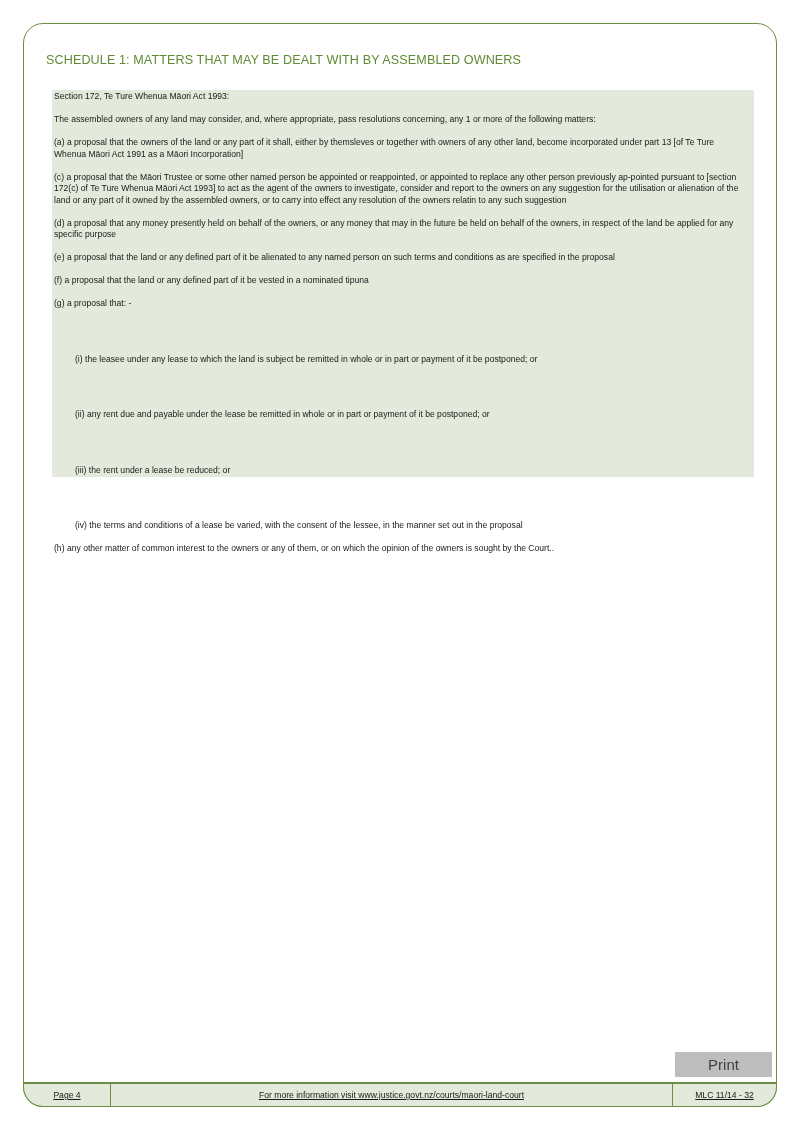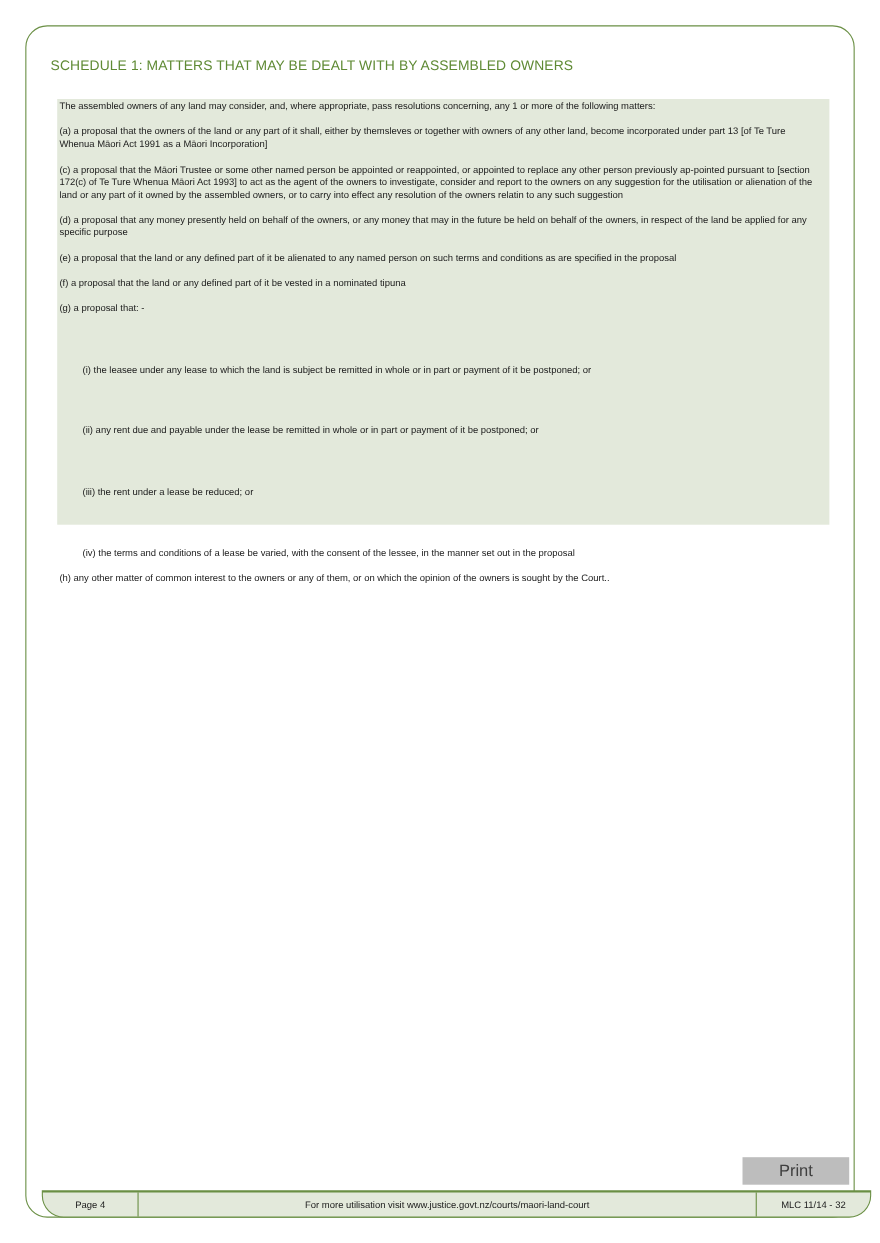--- a/index.html
+++ b/index.html
@@ -68,34 +68,35 @@
       color: #404040;
       font-family: "Liberation Sans", sans-serif;
       font-size: 15px;
       display: flex;
       align-items: center;
       justify-content: center;
       cursor: pointer;
     }
     .footer {
       position: absolute;
-      left: 38px;
+      left: 23px;
       top: 1082px;
       width: 754px;
       height: 25px;
       background: #e3e9db;
       border-top: 2px solid #6a8f44;
       border-bottom: 1.5px solid #6a8f44;
       border-left: 1.5px solid #6a8f44;
       border-right: 1.5px solid #6a8f44;
       border-bottom-left-radius: 20px;
       border-bottom-right-radius: 20px;
       display: flex;
       font-size: 8.6px;
       color: #1a1a1a;
+      text-decoration: underline;
     }
     .footer .cell {
       display: flex;
       align-items: center;
       justify-content: center;
       height: 100%;
     }
     .footer .cell-page {
       width: 87px;
       border-right: 1px solid #6a8f44;
@@ -111,35 +112,36 @@
 </head>
 <body>
 
 <div class="page">
 
   <div class="frame"></div>
 
   <div class="heading">SCHEDULE 1: MATTERS THAT MAY BE DEALT WITH BY ASSEMBLED OWNERS</div>
 
   <div class="content-box">
+    <p>Section 172, Te Ture Whenua Māori Act 1993:</p>
     <p>The assembled owners of any land may consider, and, where appropriate, pass resolutions concerning, any 1 or more of the following matters:</p>
     <p>(a) a proposal that the owners of the land or any part of it shall, either by themsleves or together with owners of any other land, become incorporated under part 13 [of Te Ture Whenua Māori Act 1991 as a Māori Incorporation]</p>
     <p>(c) a proposal that the Māori Trustee or some other named person be appointed or reappointed, or appointed to replace any other person previously ap-pointed pursuant to [section 172(c) of Te Ture Whenua Māori Act 1993] to act as the agent of the owners to investigate, consider and report to the owners on any suggestion for the utilisation or alienation of the land or any part of it owned by the assembled owners, or to carry into effect any resolution of the owners relatin to any such suggestion</p>
     <p>(d) a proposal that any money presently held on behalf of the owners, or any money that may in the future be held on behalf of the owners, in respect of the land be applied for any specific purpose</p>
     <p>(e) a proposal that the land or any defined part of it be alienated to any named person on such terms and conditions as are specified in the proposal</p>
     <p>(f) a proposal that the land or any defined part of it be vested in a nominated tipuna</p>
     <p>(g) a proposal that: -</p>
     <p class="indent">(i) the leasee under any lease to which the land is subject be remitted in whole or in part or payment of it be postponed; or</p>
     <p class="indent">(ii) any rent due and payable under the lease be remitted in whole or in part or payment of it be postponed; or</p>
     <p class="indent">(iii) the rent under a lease be reduced; or</p>
     <p class="indent">(iv) the terms and conditions of a lease be varied, with the consent of the lessee, in the manner set out in the proposal</p>
     <p class="last">(h) any other matter of common interest to the owners or any of them, or on which the opinion of the owners is sought by the Court..</p>
   </div>
 
   <button class="print-button">Print</button>
 
   <div class="footer">
     <div class="cell cell-page">Page 4</div>
-    <div class="cell cell-info">For more utilisation visit www.justice.govt.nz/courts/maori-land-court</div>
+    <div class="cell cell-info">For more information visit www.justice.govt.nz/courts/maori-land-court</div>
     <div class="cell cell-code">MLC 11/14 - 32</div>
   </div>
 
 </div>
 
 </body></html>

